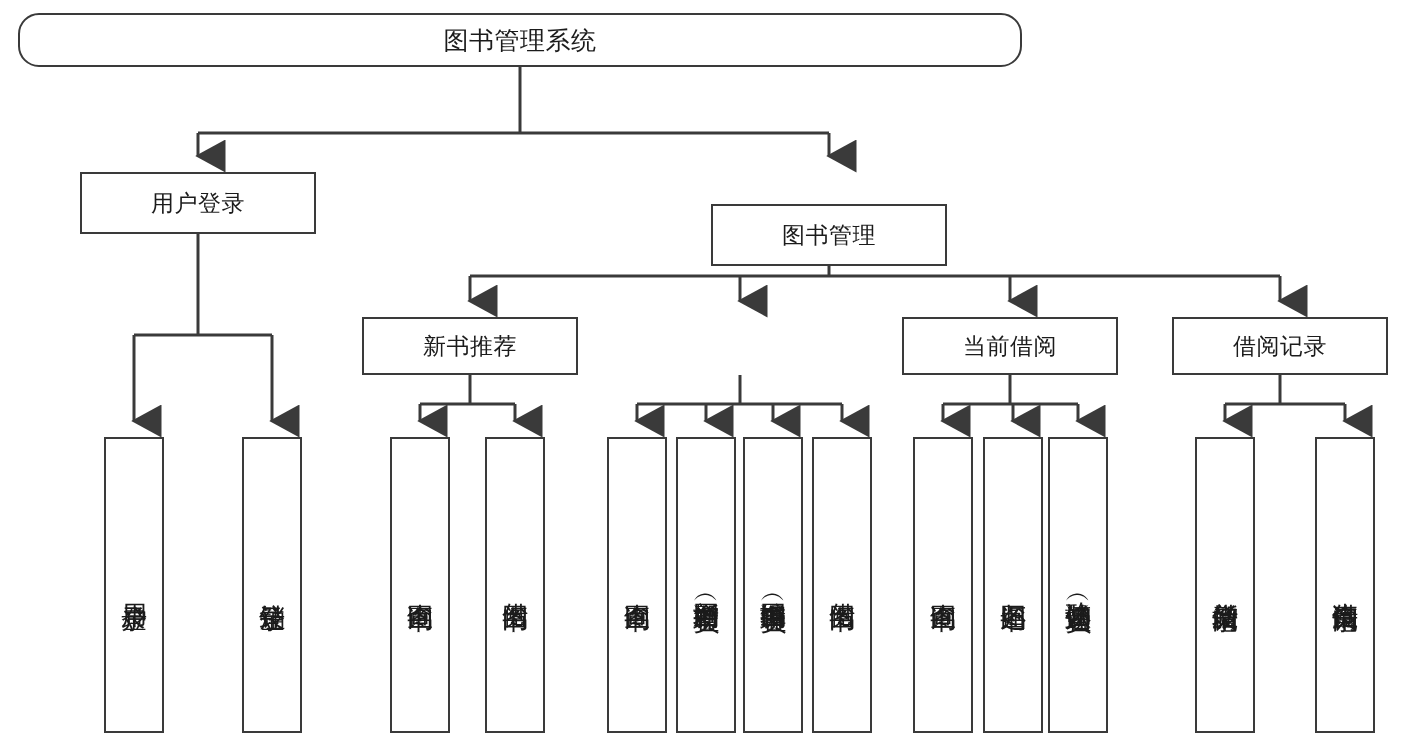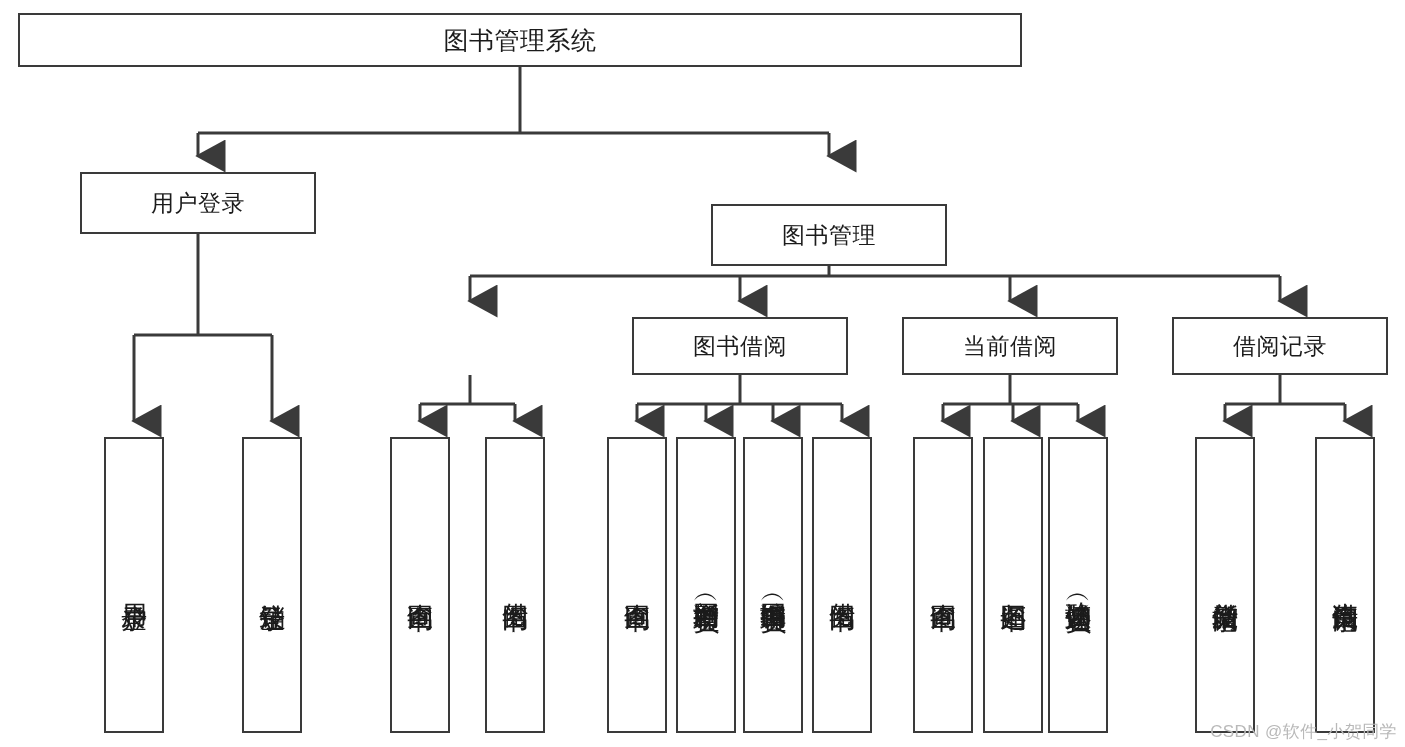--- a/index.html
+++ b/index.html
@@ -95,33 +95,33 @@
       <path d="M 1013 404 L 1013 421" marker-end="url(#arrow)"></path>
       <path d="M 1078 404 L 1078 421" marker-end="url(#arrow)"></path>
 
       <path d="M 1280 375 L 1280 404"></path>
       <path d="M 1225 404 L 1345 404"></path>
       <path d="M 1225 404 L 1225 421" marker-end="url(#arrow)"></path>
       <path d="M 1345 404 L 1345 421" marker-end="url(#arrow)"></path>
     </g>
   </svg>
 
-  <div class="node h root" style="left:18px;top:13px;width:1004px;height:54px;">
+  <div class="node h root" style="left:18px;top:13px;width:1004px;height:54px;border-radius:21px;">
     <span class="label">图书管理系统</span>
   </div>
 
   <div class="node h" style="left:80px;top:172px;width:236px;height:62px;">
     <span class="label">用户登录</span>
   </div>
   <div class="node h" style="left:711px;top:172px;width:236px;height:62px;margin-top:32px;">
     <span class="label">图书管理</span>
   </div>
 
-  <div class="node h" style="left:632px;top:317px;width:216px;height:58px;">
-    <span class="label">图书借阅</span>
+  <div class="node h" style="left:362px;top:317px;width:216px;height:58px;">
+    <span class="label">新书推荐</span>
   </div>
   <div class="node h" style="left:1172px;top:317px;width:216px;height:58px;">
     <span class="label">借阅记录</span>
   </div>
   <div class="node h" style="left:902px;top:317px;width:216px;height:58px;">
     <span class="label">当前借阅</span>
   </div>
 
   <div class="node v" style="left:104px;top:437px;width:60px;height:296px;">
     <span class="label">用户登录</span>
@@ -156,14 +156,13 @@
   <div class="node v" style="left:1048px;top:437px;width:60px;height:296px;">
     <span class="label">确认归还（管理员）</span>
   </div>
   <div class="node v" style="left:1195px;top:437px;width:60px;height:296px;">
     <span class="label">新增借阅记录</span>
   </div>
   <div class="node v" style="left:1315px;top:437px;width:60px;height:296px;">
     <span class="label">查询借阅记录</span>
   </div>
 
-  <div class="watermark">CSDN @软件_小贺同学</div>
 </div>
 
 </body></html>

